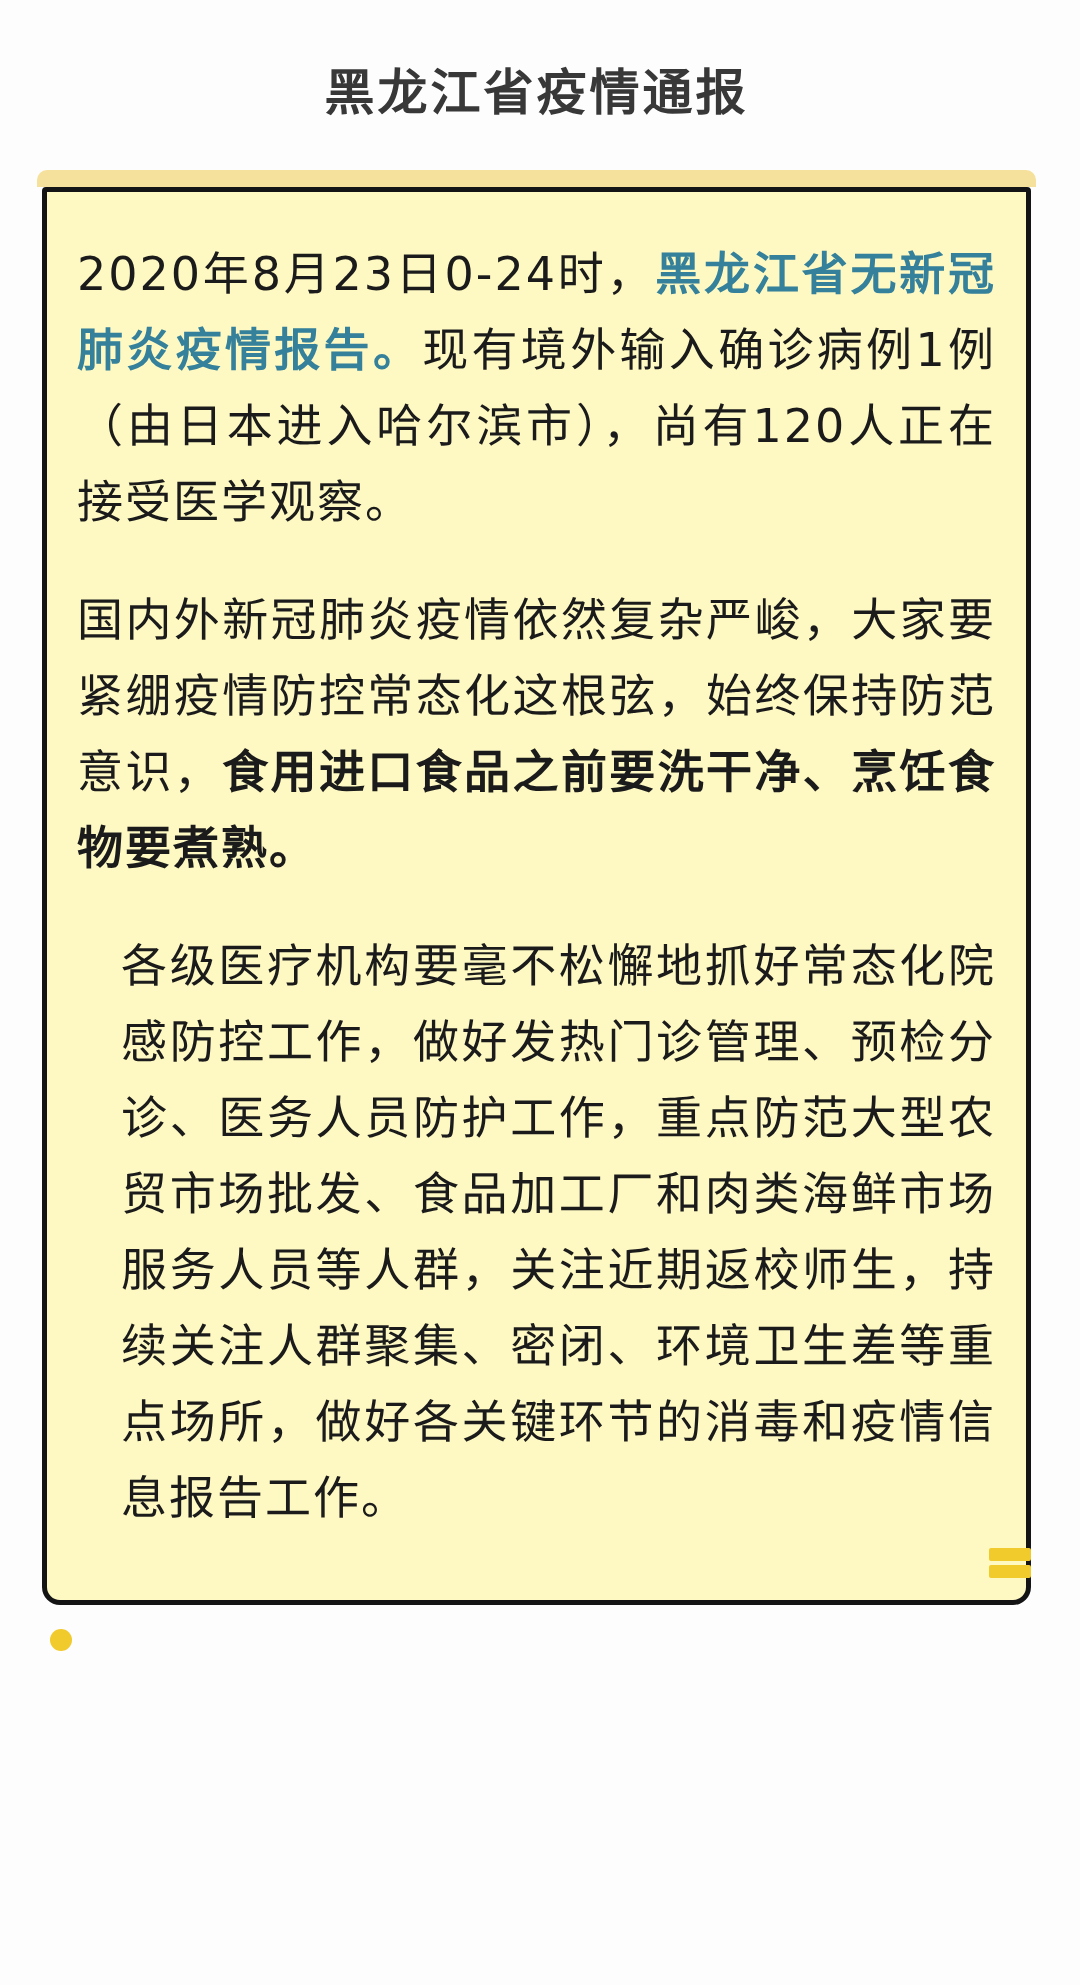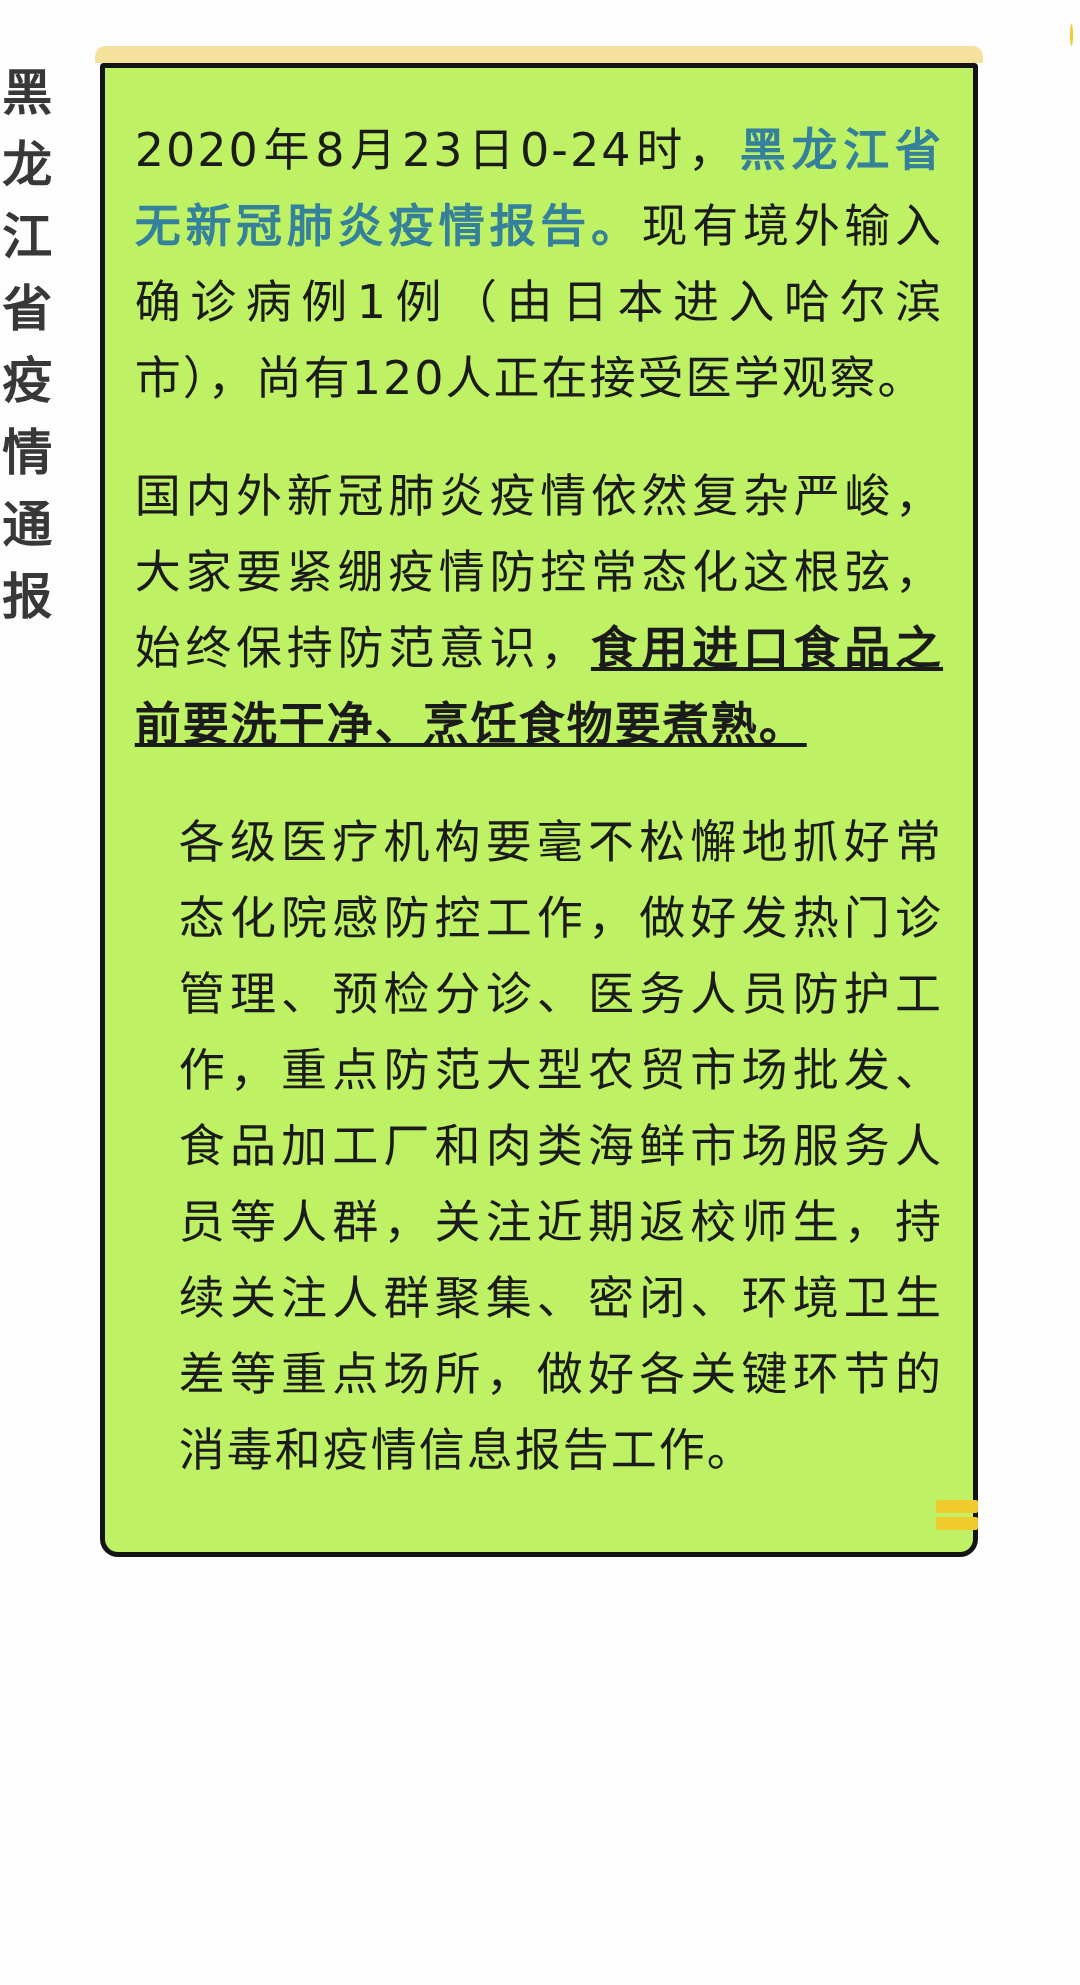--- a/index.html
+++ b/index.html
@@ -14,21 +14,21 @@
   *{box-sizing:border-box;margin:0;padding:0;}
   html,body{
     width:1080px;height:1985px;
     background:var(--bg);
     overflow:hidden;
     font-family:"DejaVu Sans","Liberation Sans",sans-serif;
   }
   .page{
     width:1073px;height:1985px;
     position:relative;
-    display:flex;flex-direction:row;
+    display:flex;flex-direction:column;
   }
   .page-title{
     margin-top:52px;
     text-align:center;
     font-size:50px;
     font-weight:700;
     letter-spacing:3px;
     color:var(--title-ink);
   }
   .card-wrap{
@@ -36,37 +36,37 @@
     position:relative;
   }
   .card-accent{
     height:17px;
     margin:0 -5px;
     background:var(--accent-light);
     border-radius:10px 10px 0 0;
   }
   .report-card{
     position:relative;
-    background:#bef264;
+    background:#fef9c3;
     border:5px solid var(--border);
     border-radius:4px 4px 18px 18px;
     padding:44px 30px 64px 30px;
   }
   .body-para{
     font-size:46px;
     line-height:76px;
     color:var(--ink);
     text-align:justify;
     text-justify:inter-ideograph;
     margin-bottom:42px;
     letter-spacing:2px;
   }
   .body-para:last-of-type{margin-bottom:0;margin-left:44px;}
   .run-normal{font-weight:400;}
-  .run-bold{font-weight:700;text-decoration:underline;}
+  .run-bold{font-weight:700;}
   .run-highlight{font-weight:700;color:var(--teal);}
   .equals-icon{
     position:absolute;
     right:-5px;
     bottom:22px;
     display:flex;
     flex-direction:column;
     gap:4px;
   }
   .equals-bar{

